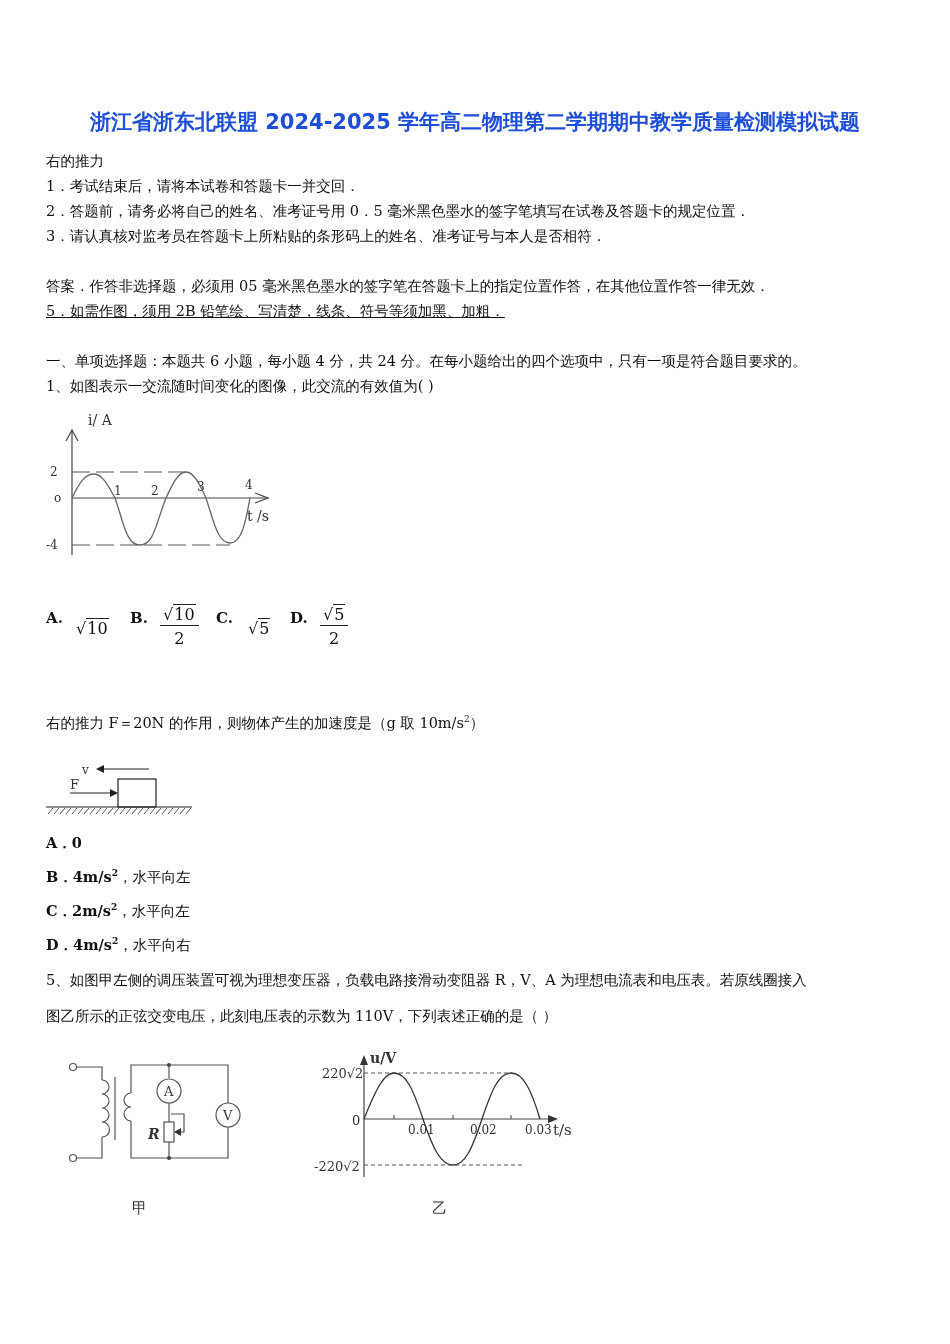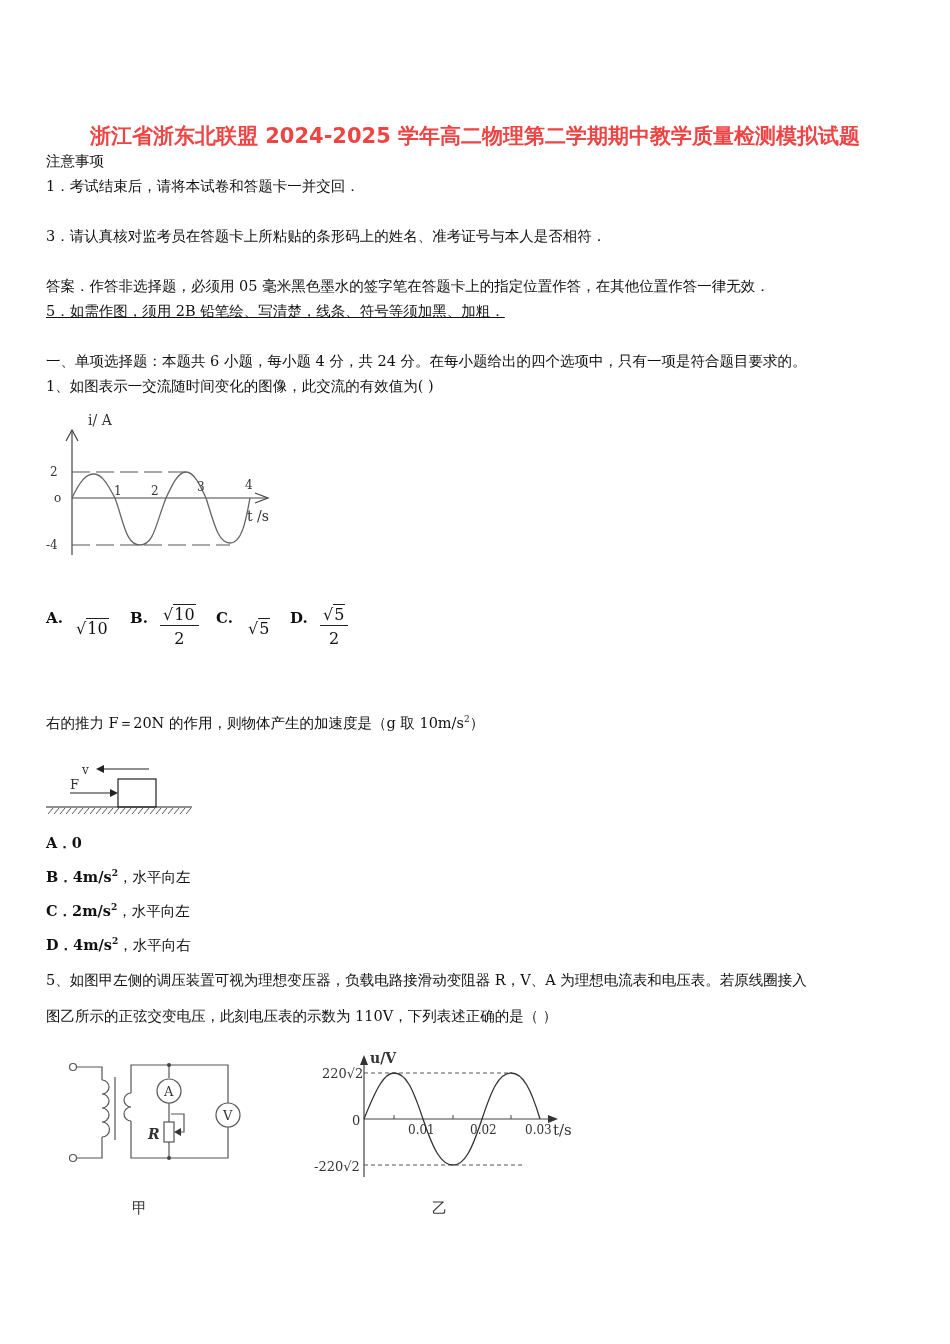--- a/index.html
+++ b/index.html
@@ -1,21 +1,21 @@
 <!DOCTYPE html>
 <html><head>
 <meta charset="utf-8">
 <style>
   html, body { margin: 0; padding: 0; background: #ffffff; }
   body { width: 950px; height: 1344px; position: relative; overflow: hidden;
          font-family: "DejaVu Serif", "Liberation Serif", serif; color: #111; }
   .page { position: absolute; left: 0; top: 0; width: 950px; height: 1344px; }
-  .title { position: absolute; left: 0; width: 950px; top: 122px; text-align: center;
+  .title { position: absolute; left: 0; width: 950px; top: 108px; text-align: center;
            font-family: "DejaVu Sans", "Liberation Sans", sans-serif; font-weight: bold;
-           font-size: 21px; letter-spacing: 0px; color: #ef4444; }
+           font-size: 21px; letter-spacing: 0px; color: #1d4ed8; }
   .line { position: absolute; left: 46px; font-size: 14.5px; white-space: nowrap; color: #111; }
   .opt-row { position: absolute; left: 46px; top: 603px; height: 60px; width: 320px; }
   .opt-label { position: absolute; font-weight: bold; font-size: 15px; top: 6px; }
   .sqrt { position: absolute; font-size: 16px; }
   .frac { position: absolute; text-align: center; font-size: 16px; }
   .frac .num { display: block; border-bottom: 1px solid #222; padding: 0 3px 1px; }
   .frac .den { display: block; padding-top: 3px; }
   .rad { border-top: 1px solid #222; padding: 0 1px; }
   .choice { position: absolute; left: 46px; font-size: 14.5px; }
   .choice .lbl { font-weight: bold; }
@@ -23,22 +23,23 @@
   sup { font-size: 9px; vertical-align: super; line-height: 0; }
   svg { position: absolute; }
 </style>
 </head>
 <body>
 
 <div class="page">
 
   <div class="title">浙江省浙东北联盟 2024-2025 学年高二物理第二学期期中教学质量检测模拟试题</div>
 
-  <div class="line" style="top:152px;">注意事项</div>
+  <div class="line" style="top:152px;">右的推力</div>
   <div class="line" style="top:177px;">1．考试结束后，请将本试卷和答题卡一并交回．</div>
+  <div class="line" style="top:202px;">2．答题前，请务必将自己的姓名、准考证号用 0．5 毫米黑色墨水的签字笔填写在试卷及答题卡的规定位置．</div>
   <div class="line" style="top:227px;">3．请认真核对监考员在答题卡上所粘贴的条形码上的姓名、准考证号与本人是否相符．</div>
   <div class="line" style="top:277px;text-align:center;">答案．作答非选择题，必须用 05 毫米黑色墨水的签字笔在答题卡上的指定位置作答，在其他位置作答一律无效．</div>
   <div class="line" style="top:302px;text-decoration:underline;">5．如需作图，须用 2B 铅笔绘、写清楚，线条、符号等须加黑、加粗．</div>
 
   <div class="line" style="top:352px;">一、单项选择题：本题共 6 小题，每小题 4 分，共 24 分。在每小题给出的四个选项中，只有一项是符合题目要求的。</div>
 
   <div class="line" style="top:377px;">1、如图表示一交流随时间变化的图像，此交流的有效值为(    )</div>
 
   <svg style="left:40px; top:405px;" width="250" height="160" viewBox="0 0 250 160">
 

